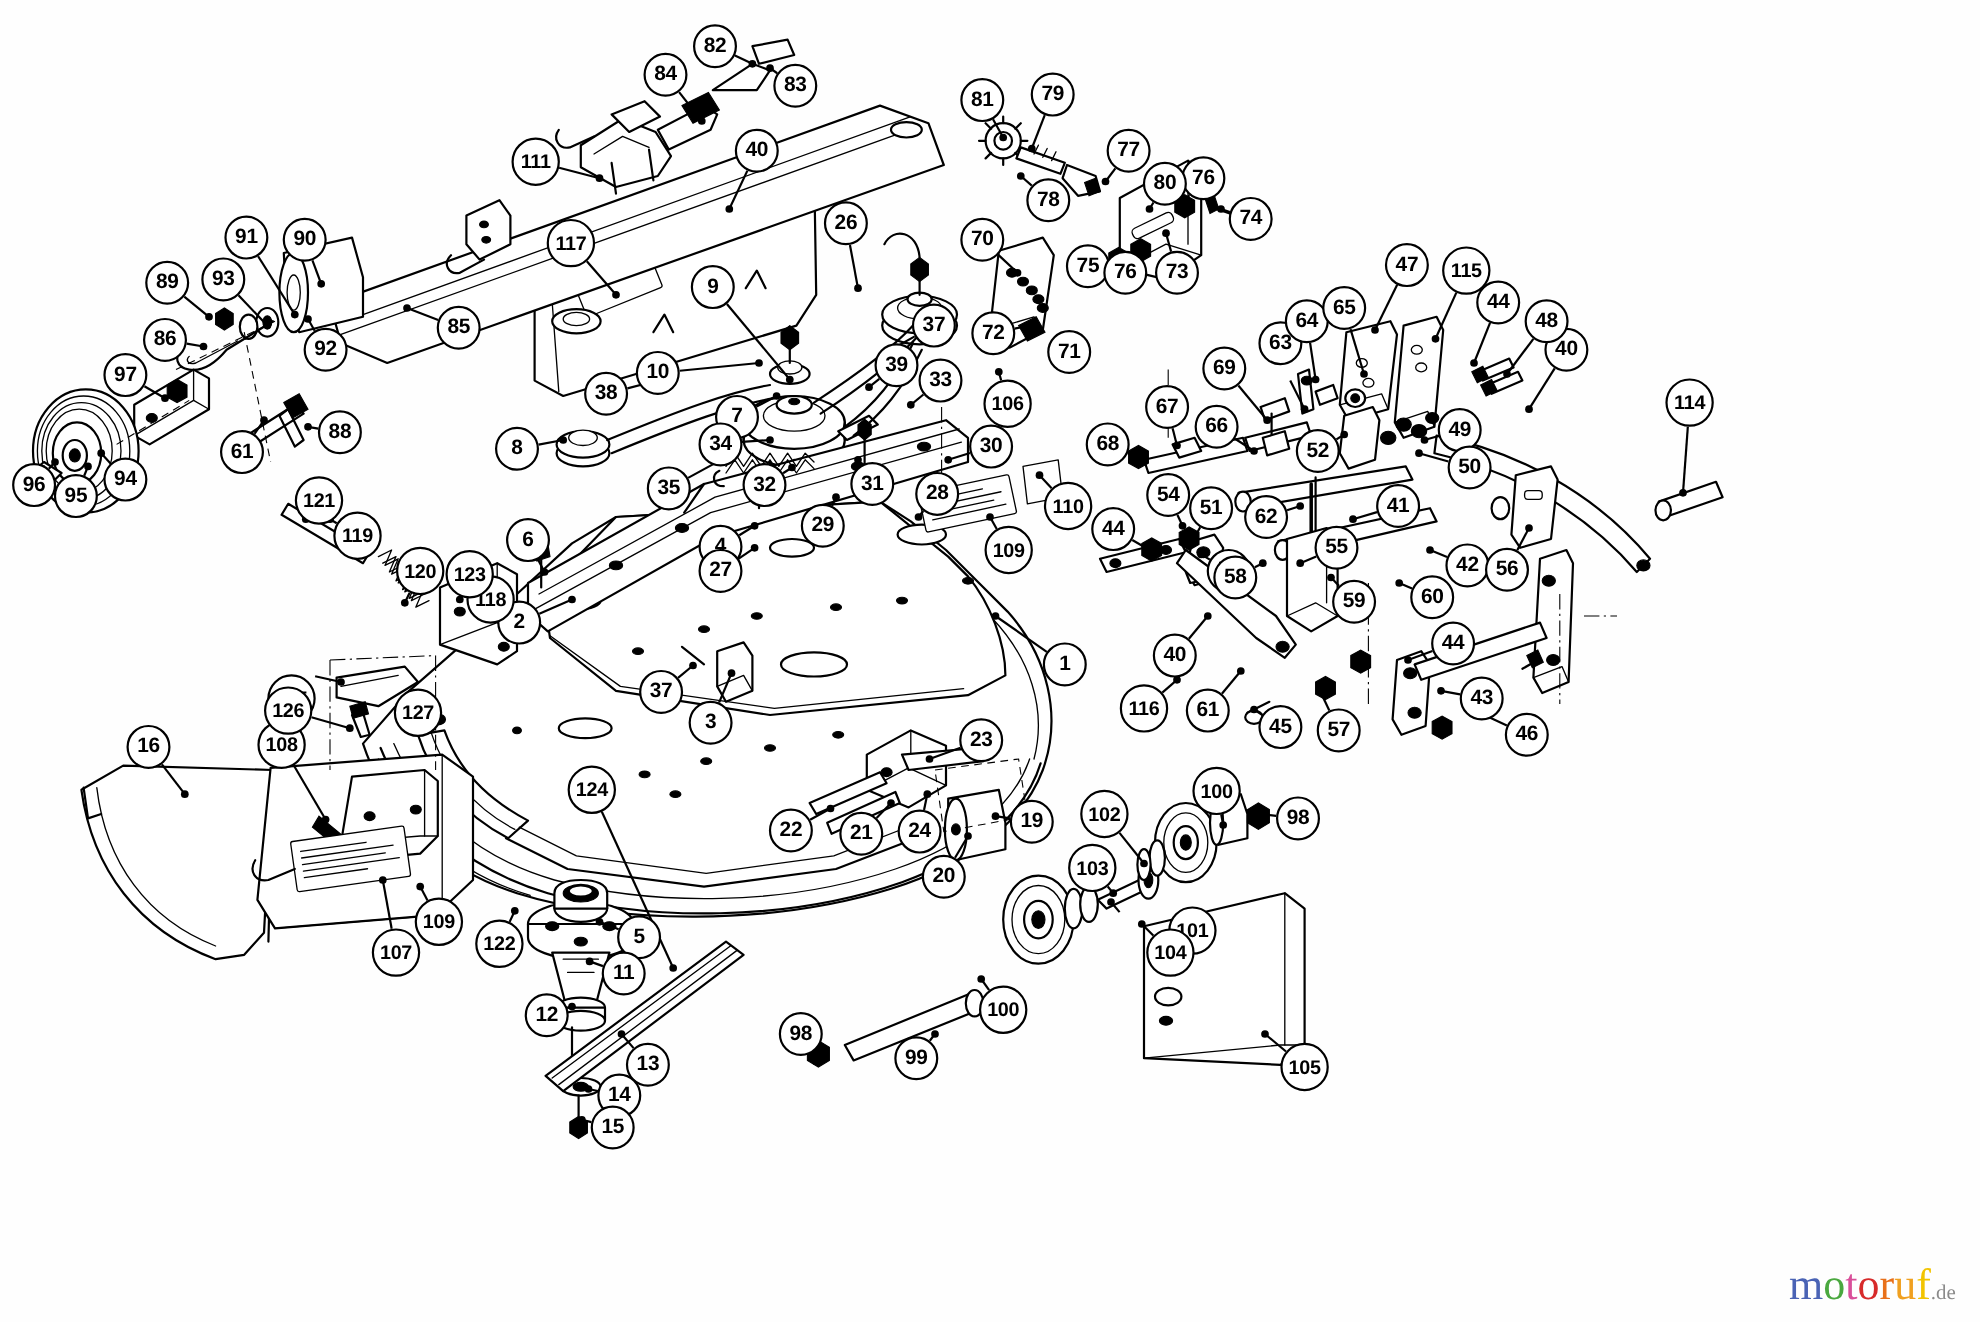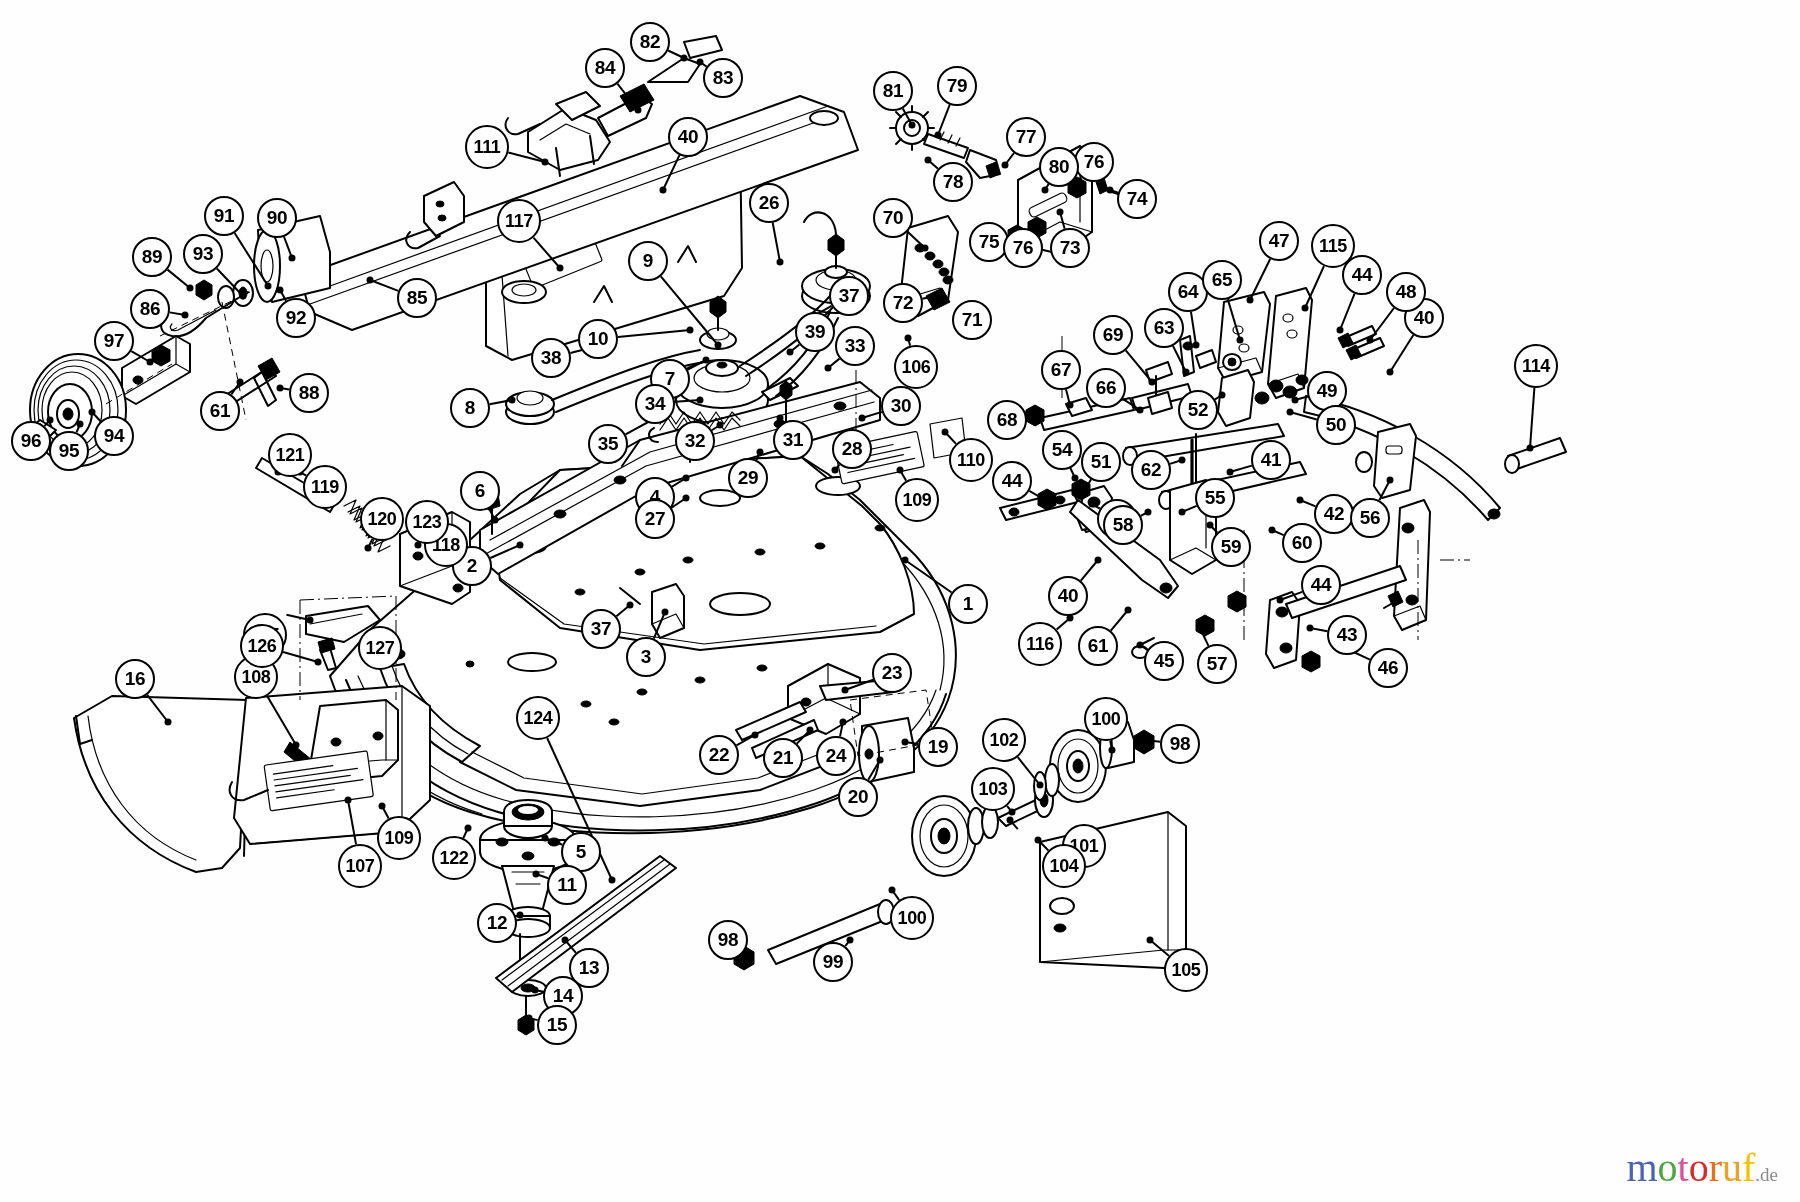--- a/index.html
+++ b/index.html
@@ -824,26 +824,26 @@
       <div class="callout c2" style="left: 1117px; top: 519px;">53</div>
       <div class="callout c2" style="left: 1062px; top: 450px;">54</div>
       <div class="callout c2" style="left: 1215px; top: 498px;">55</div>
       <div class="callout c2" style="left: 1370px; top: 518px;">56</div>
       <div class="callout c2" style="left: 1217px; top: 664px;">57</div>
       <div class="callout c2" style="left: 1123px; top: 525px;">58</div>
       <div class="callout c2" style="left: 1231px; top: 547px;">59</div>
       <div class="callout c2" style="left: 1302px; top: 543px;">60</div>
       <div class="callout c2" style="left: 1098px; top: 646px;">61</div>
       <div class="callout c2" style="left: 1151px; top: 470px;">62</div>
-      <div class="callout c2" style="left: 1164px; top: 328px;">63</div>
+      <div class="callout c2" style="left: 1164px; top: 312px;">63</div>
       <div class="callout c2" style="left: 1188px; top: 292px;">64</div>
       <div class="callout c2" style="left: 1222px; top: 280px;">65</div>
       <div class="callout c2" style="left: 1106px; top: 388px;">66</div>
       <div class="callout c2" style="left: 1061px; top: 370px;">67</div>
-      <div class="callout c2" style="left: 1007px; top: 420px;">68</div>
+      <div class="callout c2" style="left: 1007px; top: 404px;">68</div>
       <div class="callout c2" style="left: 1113px; top: 335px;">69</div>
       <div class="callout c2" style="left: 893px; top: 218px;">70</div>
       <div class="callout c2" style="left: 972px; top: 320px;">71</div>
       <div class="callout c2" style="left: 903px; top: 303px;">72</div>
       <div class="callout c2" style="left: 1070px; top: 248px;">73</div>
       <div class="callout c2" style="left: 1137px; top: 199px;">74</div>
       <div class="callout c2" style="left: 989px; top: 242px;">75</div>
       <div class="callout c2" style="left: 1094px; top: 162px;">76</div>
       <div class="callout c2" style="left: 1023px; top: 248px;">76</div>
       <div class="callout c2" style="left: 1026px; top: 137px;">77</div>

